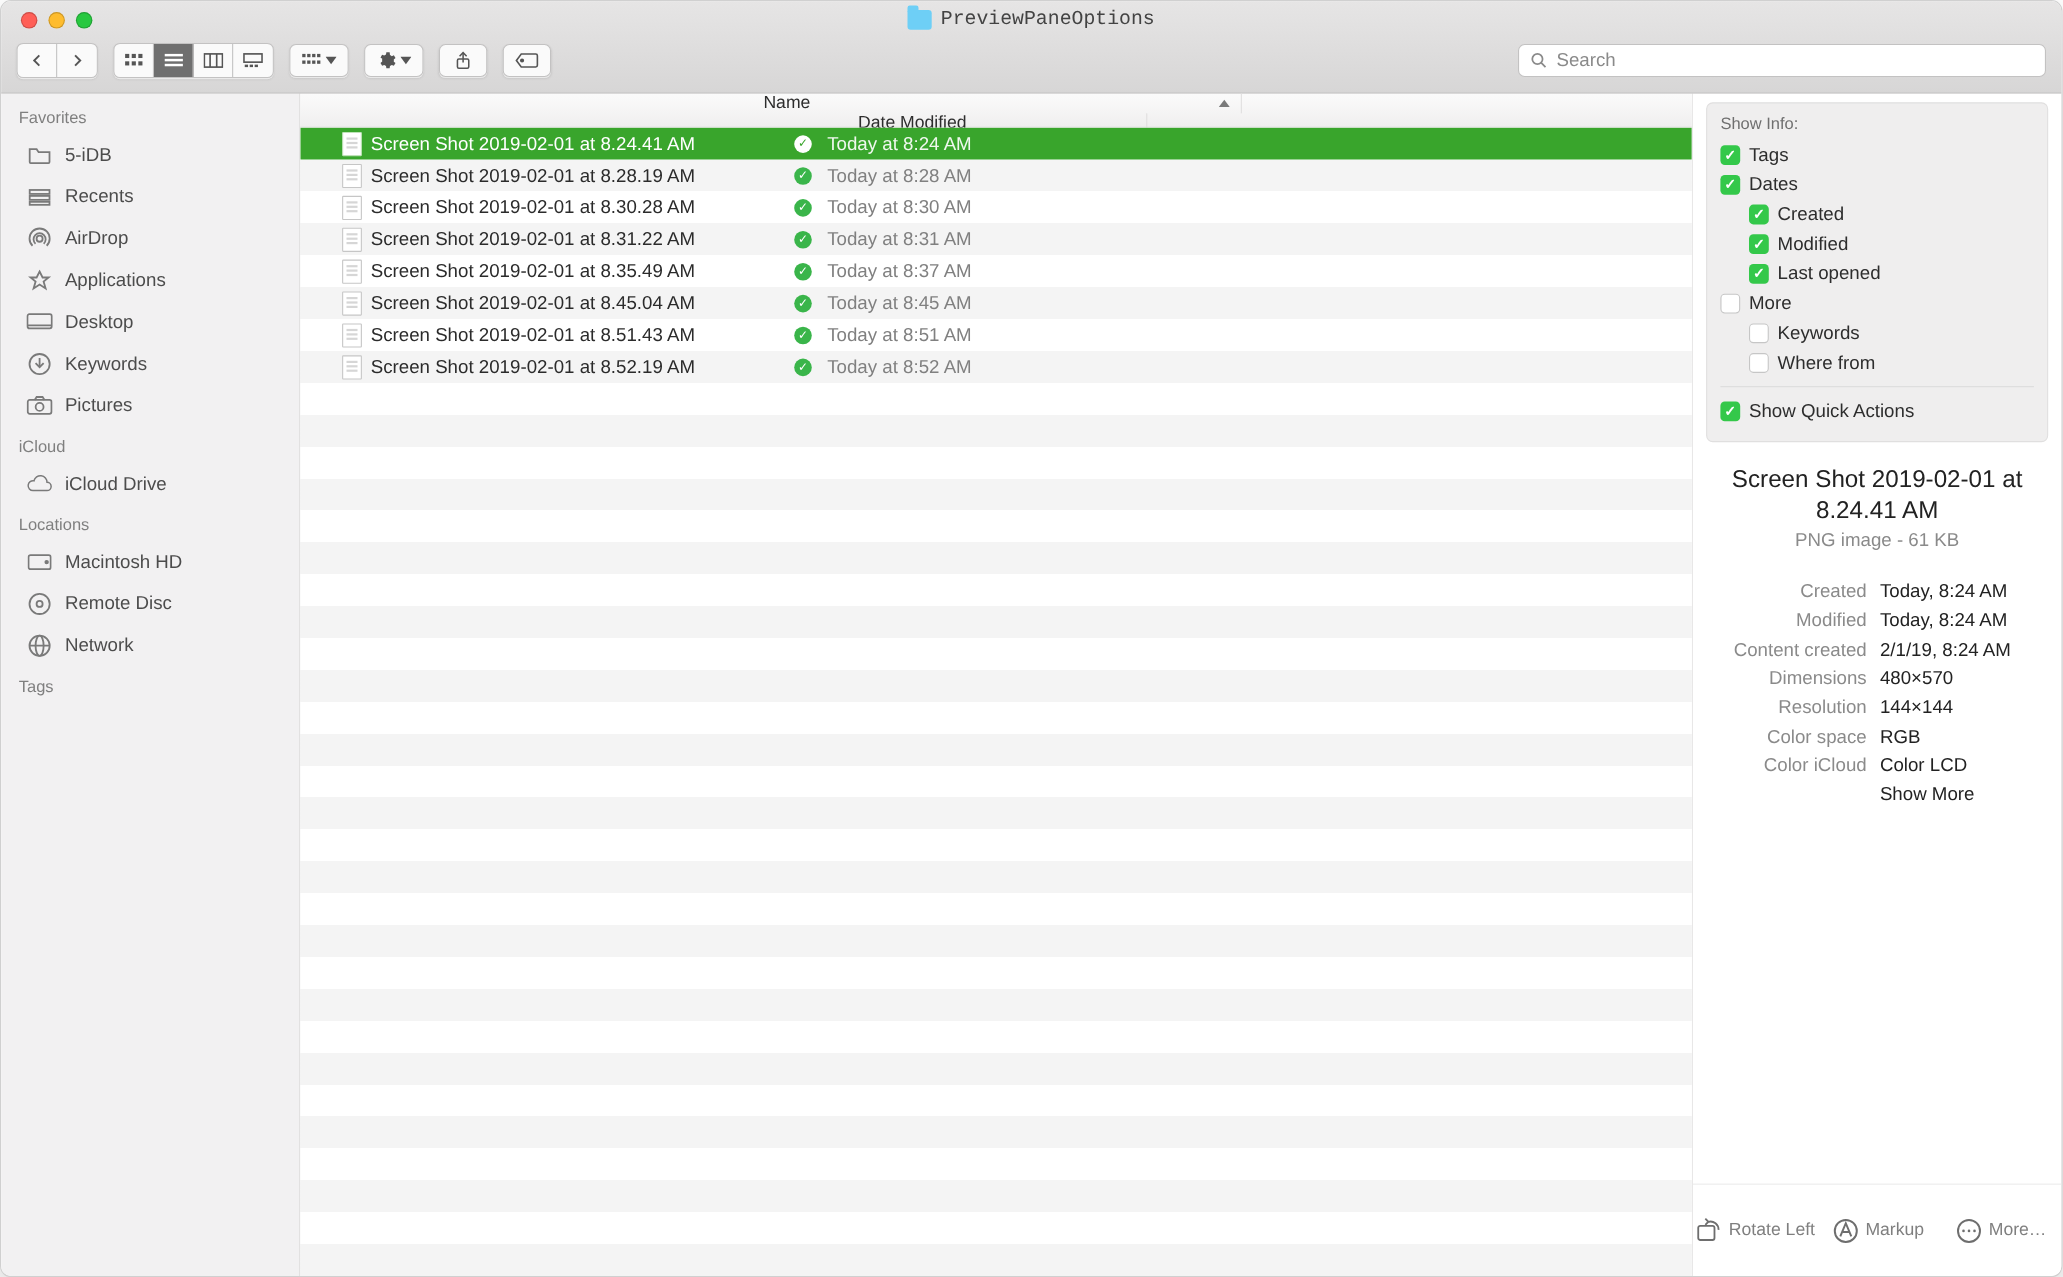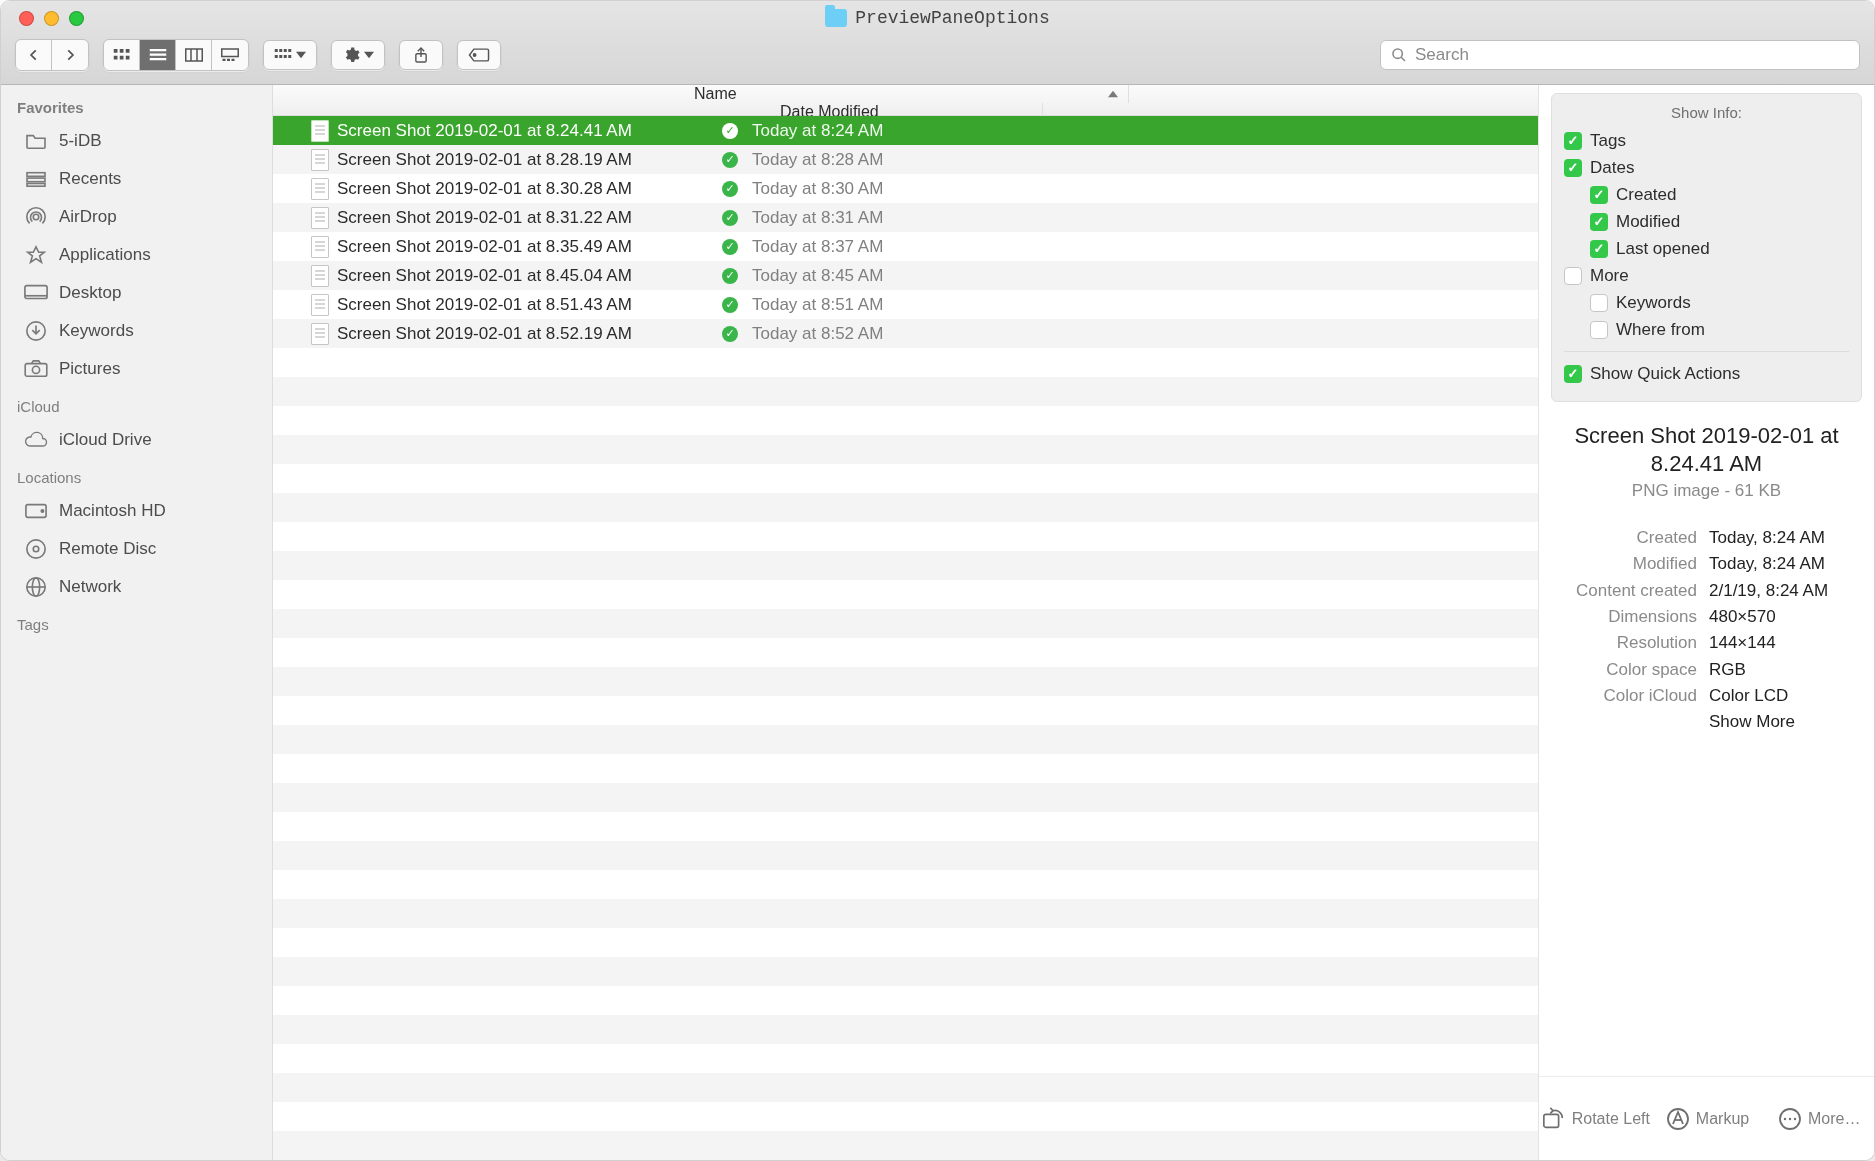--- a/index.html
+++ b/index.html
@@ -69,21 +69,21 @@
   
   .main { flex: 1; display: flex; min-height: 0; }
 
   
   .sidebar {
     width: 272px; background: #f2f1f2; border-right: 1px solid #dedddd;
     padding: 14px 8px 8px 16px; overflow-y: auto;
     font-size: 17px; color: #4c4c4c;
   }
   .sb-heading { color: #7f7f7f; font-size: 15px; margin: 10px 0 6px 0; font-weight: 500; }
-  .sb-heading.first { margin-top: 0; font-weight: bold; }
+  .sb-heading.first { margin-top: 0; }
   .sb-item { display: flex; align-items: center; gap: 10px; height: 38px; border-radius: 5px; padding: 0 6px; cursor: default; }
   .sb-icon { width: 26px; height: 22px; display:flex; align-items:center; justify-content:center; color:#7a7a7a; }
 
   
   .filearea { flex: 1; display: flex; flex-direction: column; border-right: 1px solid #e4e3e3; min-width: 0; }
   .col-head {
     height: 31px; background: linear-gradient(#fbfbfb,#f0efef);
     border-bottom: 1px solid #dedddd;
     display: flex; align-items: center; font-size: 16px; color: #2d2d2d; flex-direction: column;
   }
@@ -107,21 +107,20 @@
   .row .status { width:20px; display:flex; justify-content:center; }
   .cloud-ok { width:16px; height:16px; border-radius:50%; background:#3ab54a; display:flex; align-items:center; justify-content:center; color:#fff; font-size:11px; }
   .row.selected .cloud-ok { background:#fff; color:#39a52c; }
 
   
   .preview { width: 335px; background:#fff; display:flex; flex-direction:column; }
   .opts-panel {
     margin: 8px 12px 6px 12px;
     background:#efeeee; border:1px solid #e0dfdf; border-radius:6px;
     padding: 10px 12px 14px 12px;
-    text-align: center;
   }
   .opts-title { color:#6f6f6f; font-size:15px; margin-bottom:6px; }
   .chk-row { display:flex; align-items:center; gap:8px; height:27px; font-size:17px; color:#2d2d2d; }
   .chk-row.indent { padding-left: 26px; }
   .chk { width:18px; height:18px; border-radius:4px; display:flex; align-items:center; justify-content:center; flex:0 0 18px; }
   .chk.on { background:#34c84a; color:#fff; font-size:13px; font-weight:700; }
   .chk.off { background:#fff; border:1px solid #c6c6c6; }
   .opts-sep { border-top:1px solid #dcdcdc; margin: 8px 0; }
 
   .pv-body { padding: 14px 14px 6px 14px; text-align:center; }

